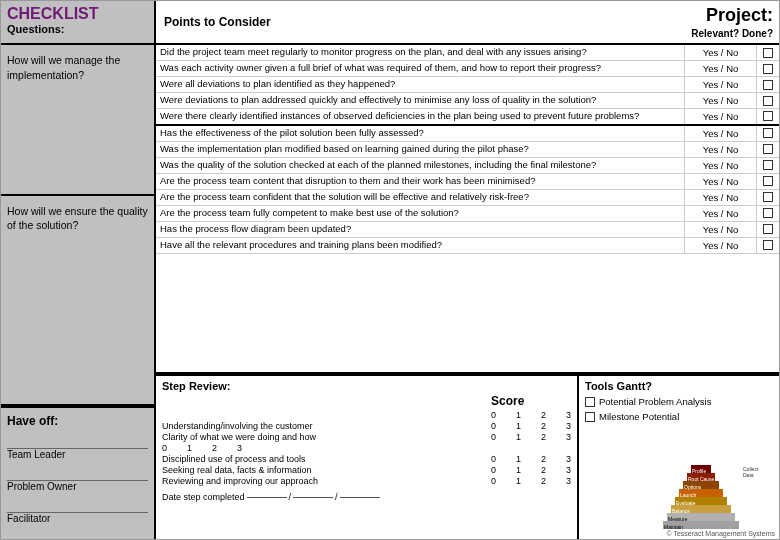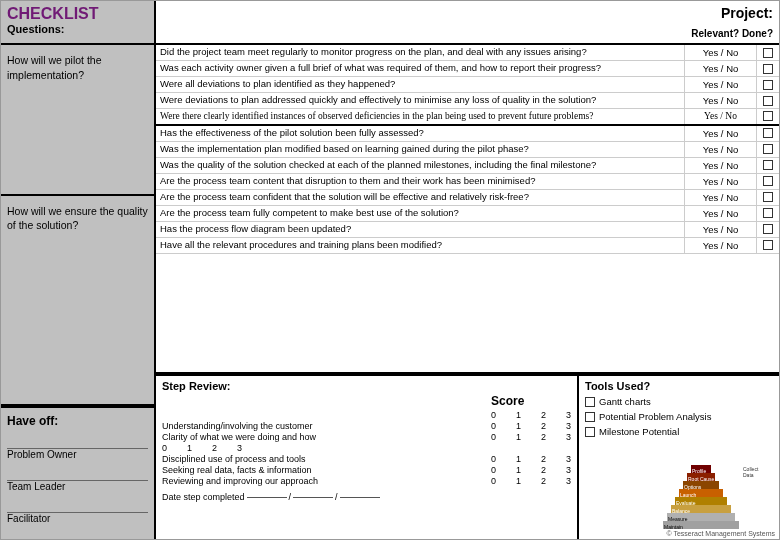--- a/index.html
+++ b/index.html
@@ -61,21 +61,21 @@
     }
     .header-right {
       width: 130px;
       padding: 4px 6px;
       display: flex;
       flex-direction: column;
       align-items: flex-end;
       justify-content: space-between;
     }
     .header-right .project-label {
-      font-size: 14px;
+      font-size: 18px;
       font-weight: bold;
     }
     .header-right .relevant-done {
       font-size: 10px;
       font-weight: bold;
       text-align: right;
     }
 
     
     .main-content {
@@ -273,46 +273,47 @@
 <body>
 
 <div class="page">
 
   <div class="header">
     <div class="header-left">
       <span class="checklist-title">CHECKLIST</span>
       <span class="questions-label">Questions:</span>
     </div>
     <div class="header-middle">
+      <span class="points-label">Points to Consider</span>
     </div>
     <div class="header-right">
       <span class="project-label">Project:</span>
       <span class="relevant-done">Relevant? Done?</span>
     </div>
   </div>
 
   <div class="main-content">
 
     <div class="sidebar">
       <div class="sidebar-section" style="flex:1.1; border-bottom:2px solid #000;">
-        <span class="sidebar-section-text">How will we pilot the implementation?</span>
+        <span class="sidebar-section-text">How will we manage the implementation?</span>
       </div>
       <div class="sidebar-section" style="flex:1.6; border-bottom:2px solid #000;">
         <span class="sidebar-section-text">How will we ensure the quality of the solution?</span>
       </div>
 
       <div class="sign-off-section" style="flex:1; border-top:2px solid #000;">
         <span class="sign-off-title">Have off:</span>
         <div>
           <div class="sign-off-line"></div>
-          <span class="sign-off-label">Problem Owner</span>
+          <span class="sign-off-label">Team Leader</span>
         </div>
         <div>
           <div class="sign-off-line"></div>
-          <span class="sign-off-label">Team Leader</span>
+          <span class="sign-off-label">Problem Owner</span>
         </div>
         <div>
           <div class="sign-off-line"></div>
           <span class="sign-off-label">Facilitator</span>
         </div>
       </div>
     </div>
 
     <div class="content-area">
 
@@ -347,21 +348,21 @@
         </div>
         <div class="question-row">
           <div class="question-text">Were deviations to plan addressed quickly and effectively to minimise any loss of quality in the solution?</div>
           <div class="yes-no-cell">
               <span>Yes  /  No</span>
             </div>
           <div class="checkbox-cell">
               <div class="checkbox"></div>
             </div>
         </div>
-        <div class="question-row" style="border-bottom:2px solid #000;font-family:Liberation Serif, serif;">
+        <div class="question-row" style="border-bottom:2px solid #000;">
           <div class="question-text">Were there clearly identified instances of observed deficiencies in the plan being used to prevent future problems?</div>
           <div class="yes-no-cell">
               <span>Yes  /  No</span>
             </div>
           <div class="checkbox-cell">
               <div class="checkbox"></div>
             </div>
         </div>
 
         <div class="question-row">
@@ -516,25 +517,21 @@
             <span>Date step completed</span>
             <span class="date-line"></span>
             <span>/</span>
             <span class="date-line"></span>
             <span>/</span>
             <span class="date-line"></span>
           </div>
         </div>
 
         <div class="tools-used">
-          <div class="tools-title">Tools Used?</div>
-          <div class="tool-item">
-            <div class="tool-checkbox"></div>
-            <span>Gantt charts</span>
-          </div>
+          <div class="tools-title">Tools Gantt?</div>
           <div class="tool-item">
             <div class="tool-checkbox"></div>
             <span>Potential Problem Analysis</span>
           </div>
           <div class="tool-item">
             <div class="tool-checkbox"></div>
             <span>Milestone Potential</span>
           </div>
 
           <div class="pyramid-container">

